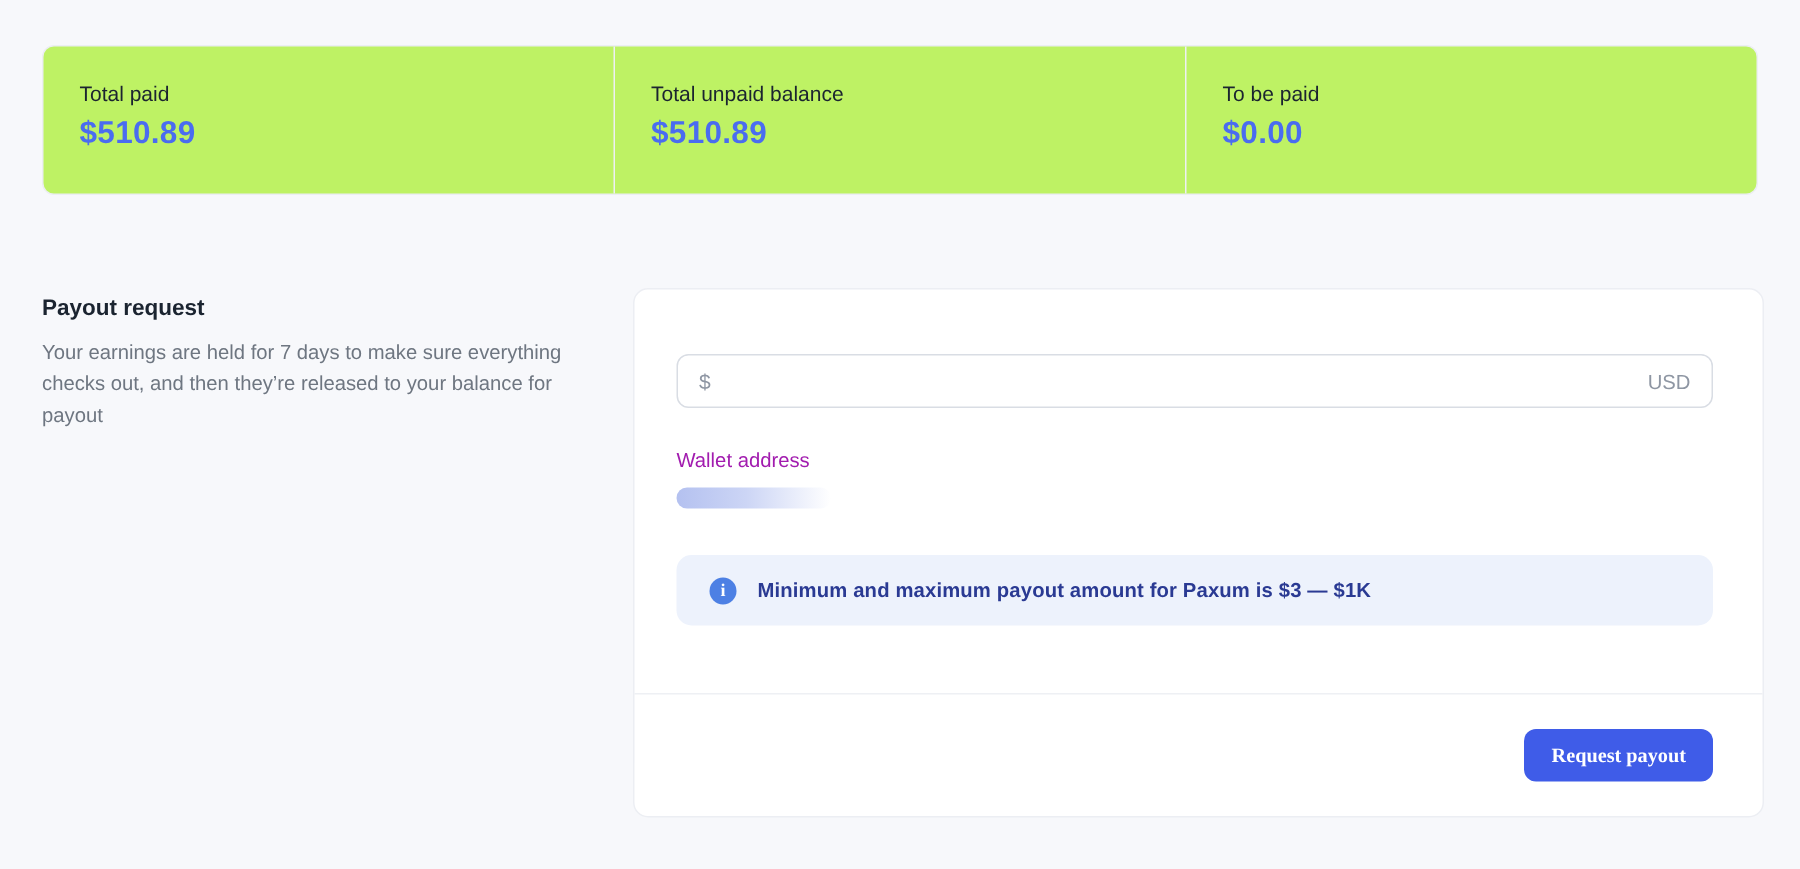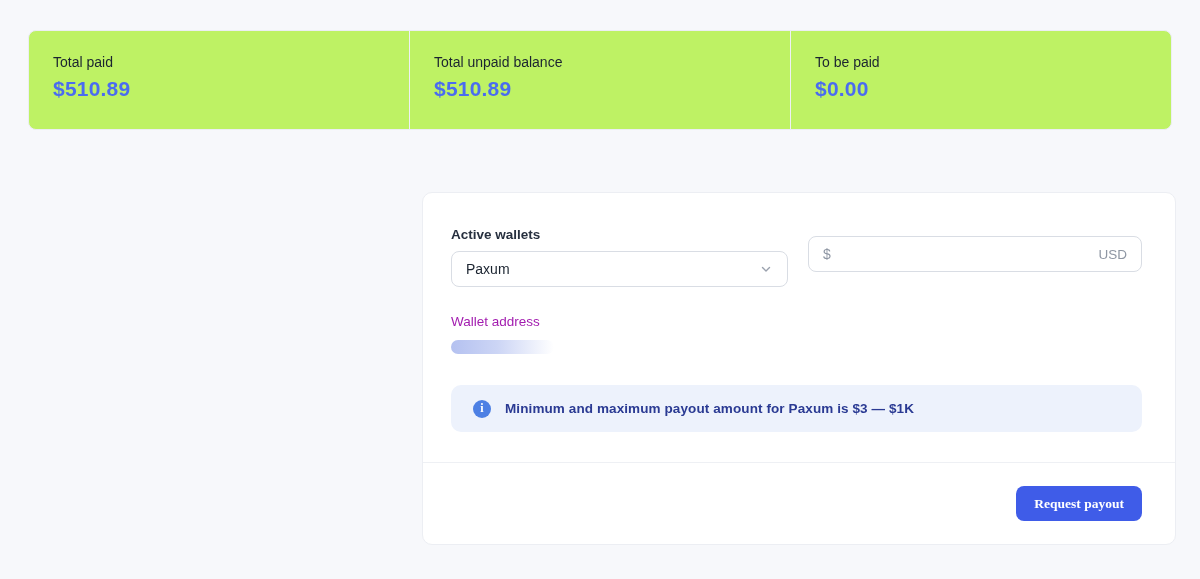--- a/index.html
+++ b/index.html
@@ -181,36 +181,29 @@
     <div class="stat">
       <div class="stat-label">Total unpaid balance</div>
       <div class="stat-value">$510.89</div>
     </div>
     <div class="stat">
       <div class="stat-label">To be paid</div>
       <div class="stat-value">$0.00</div>
     </div>
   </div>
 
+  <div class="left-col">
+    <div class="left-title">Payout request</div>
+    <div class="left-desc">Your earnings are held for 7 days to make sure everything checks out, and then they’re released to your balance for payout</div>
+  </div>
 
   <div class="form-card">
     <div class="form-body">
 
       <div class="form-row">
-        <div class="field-wallet">
-          <div class="field-label">Active wallets</div>
-          <div class="control select-box">
-            <span>Paxum</span>
-            <span class="chevron">
-              <svg width="14" height="14" viewBox="0 0 14 14">
-                <polyline points="3.5,5.5 7,9 10.5,5.5" fill="none" stroke="#9aa1ad" stroke-width="1.4" stroke-linecap="round" stroke-linejoin="round"></polyline>
-              </svg>
-            </span>
-          </div>
-        </div>
         <div class="field-amount">
           <div class="control">
             <span class="amount-prefix">$</span>
             <input class="amount-input" type="text" value="" style="">
             <span class="amount-currency">USD</span>
           </div>
         </div>
       </div>
 
       <div class="field-label address-label">Wallet address</div>

